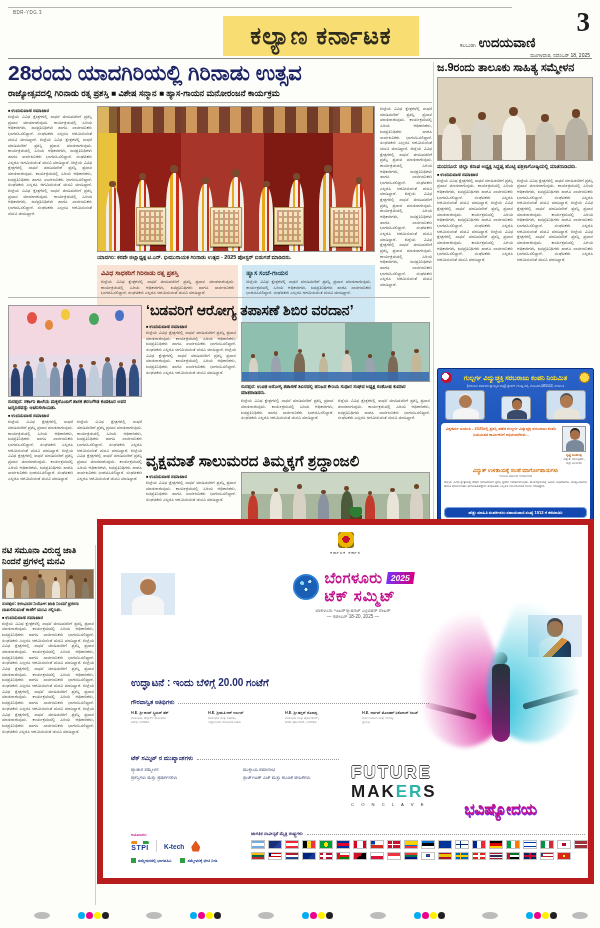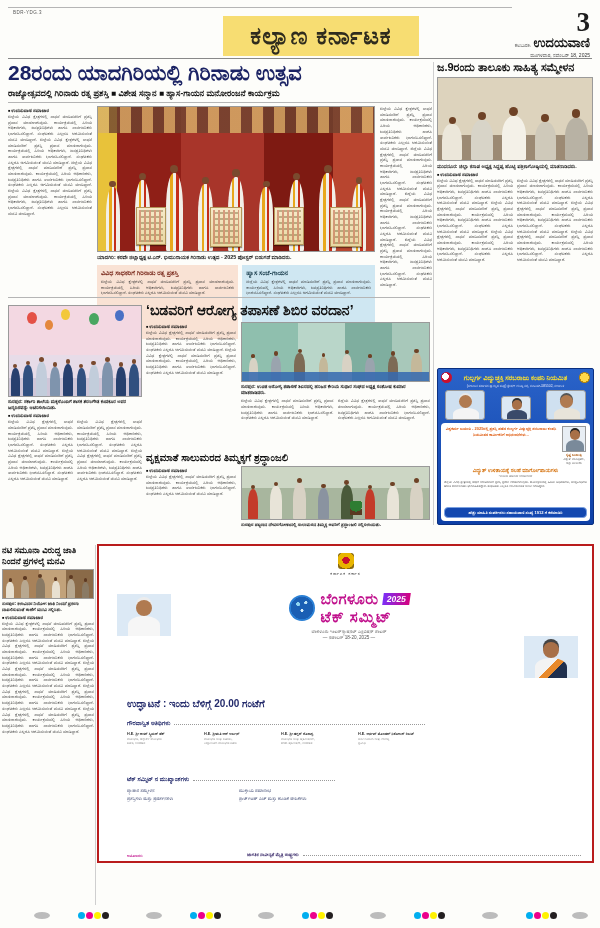--- a/index.html
+++ b/index.html
@@ -38,21 +38,21 @@
 
 <div class="abs hline" style="left:8px;top:7px;width:504px"></div>
 <div class="abs" style="left:13px;top:10px;font-size:4.5px;color:#555;letter-spacing:.5px">BDR-YDG.3</div>
 
 <div class="abs" style="left:223px;top:16px;width:196px;height:40px;background:#f7dd72;display:flex;align-items:center;justify-content:center">
   <span style="font-size:24px;font-weight:bold;color:#2f2c1e;letter-spacing:1px">ಕಲ್ಯಾಣ ಕರ್ನಾಟಕ</span>
 </div>
 
 <div class="abs" style="right:10px;top:10px;width:130px;text-align:right">
   <div style="font-family:'Liberation Serif','DejaVu Serif',serif;font-size:27px;font-weight:bold;line-height:.9;color:#1d1d1d">3</div>
-  <div style="display:flex;justify-content:flex-end;align-items:baseline;gap:3px;margin-top:1px">
+  <div style="display:flex;align-items:baseline;gap:3px;margin-top:1px">
     <span style="font-size:5px;color:#333">ಕಲಬುರಗಿ</span>
     <span style="font-size:13px;font-weight:bold;color:#111">ಉದಯವಾಣಿ</span>
   </div>
   <div style="font-size:5px;color:#333;margin-top:1px">ಮಂಗಳವಾರ, ನವೆಂಬರ್ 18, 2025</div>
 </div>
 
 <div class="abs hline" style="left:8px;top:58px;width:584px;background:#888"></div>
 
 <div class="abs" style="left:8px;top:61px;width:424px">
   <div class="headline" style="font-size:21px;color:#1b2364;white-space:nowrap;line-height:1.15">28ರಂದು ಯಾದಗಿರಿಯಲ್ಲಿ ಗಿರಿನಾಡು ಉತ್ಸವ</div>
@@ -314,21 +314,21 @@
       <div class="caption" style="font-size:4.8px;margin-top:2px">ಸುರಪುರ: ಉಚಿತ ಆರೋಗ್ಯ ತಪಾಸಣೆ ಶಿಬಿರದಲ್ಲಿ ಹರಿಜನ ಕೇರಿಯ ಸುಧಾರ ಸಂಘದ ಅಧ್ಯಕ್ಷ ಸಂತೋಷ ಕುಮಾರ ಮಾತನಾಡಿದರು.</div>
       <div style="display:flex;gap:4px;margin-top:2px">
         <div class="sim" style="flex:1;height:42px">ಜಿಲ್ಲೆಯ ವಿವಿಧ ಕ್ಷೇತ್ರಗಳಲ್ಲಿ ಸಾಧನೆ ಮಾಡಿದವರಿಗೆ ಪ್ರಶಸ್ತಿ ಪ್ರದಾನ ಮಾಡಲಾಗುವುದು. ಕಾರ್ಯಕ್ರಮದಲ್ಲಿ ಹಿರಿಯ ಅಧಿಕಾರಿಗಳು, ಜನಪ್ರತಿನಿಧಿಗಳು ಹಾಗೂ ಸಾರ್ವಜನಿಕರು ಭಾಗವಹಿಸಲಿದ್ದಾರೆ. ಸಂಘಟಕರು ಎಲ್ಲರೂ ಆಗಮಿಸುವಂತೆ ಮನವಿ ಮಾಡಿದ್ದಾರೆ. </div>
         <div class="sim" style="flex:1;height:42px">ಜಿಲ್ಲೆಯ ವಿವಿಧ ಕ್ಷೇತ್ರಗಳಲ್ಲಿ ಸಾಧನೆ ಮಾಡಿದವರಿಗೆ ಪ್ರಶಸ್ತಿ ಪ್ರದಾನ ಮಾಡಲಾಗುವುದು. ಕಾರ್ಯಕ್ರಮದಲ್ಲಿ ಹಿರಿಯ ಅಧಿಕಾರಿಗಳು, ಜನಪ್ರತಿನಿಧಿಗಳು ಹಾಗೂ ಸಾರ್ವಜನಿಕರು ಭಾಗವಹಿಸಲಿದ್ದಾರೆ. ಸಂಘಟಕರು ಎಲ್ಲರೂ ಆಗಮಿಸುವಂತೆ ಮನವಿ ಮಾಡಿದ್ದಾರೆ. </div>
       </div>
     </div>
   </div>
 </div>
 
 <div class="abs" style="left:146px;top:452px;width:284px">
-  <div class="headline" style="font-size:10px;white-space:nowrap">ವೃಕ್ಷಮಾತೆ ಸಾಲುಮರದ ತಿಮ್ಮಕ್ಕಗೆ ಶ್ರದ್ಧಾಂಜಲಿ</div>
+  <div class="headline" style="font-size:15px;white-space:nowrap">ವೃಕ್ಷಮಾತೆ ಸಾಲುಮರದ ತಿಮ್ಮಕ್ಕಗೆ ಶ್ರದ್ಧಾಂಜಲಿ</div>
   <div style="display:flex;gap:5px;margin-top:2px">
     <div style="width:90px;flex:0 0 auto">
       <div class="byline">ಉದಯವಾಣಿ ಸಮಾಚಾರ</div>
       <div class="sim" style="height:58px">ಜಿಲ್ಲೆಯ ವಿವಿಧ ಕ್ಷೇತ್ರಗಳಲ್ಲಿ ಸಾಧನೆ ಮಾಡಿದವರಿಗೆ ಪ್ರಶಸ್ತಿ ಪ್ರದಾನ ಮಾಡಲಾಗುವುದು. ಕಾರ್ಯಕ್ರಮದಲ್ಲಿ ಹಿರಿಯ ಅಧಿಕಾರಿಗಳು, ಜನಪ್ರತಿನಿಧಿಗಳು ಹಾಗೂ ಸಾರ್ವಜನಿಕರು ಭಾಗವಹಿಸಲಿದ್ದಾರೆ. ಸಂಘಟಕರು ಎಲ್ಲರೂ ಆಗಮಿಸುವಂತೆ ಮನವಿ ಮಾಡಿದ್ದಾರೆ. </div>
     </div>
     <div style="flex:1">
       <div class="photo" style="width:100%;height:54px;background:linear-gradient(180deg,#ccd6c4 0 40%,#a8b69e 40%)">
         <div class="crowd" id="tree-crowd" style="height:44px">
             <div class="person">
               <div class="head" style="height: 4.1px; width: 4.1px; background: rgb(110, 66, 38);"></div>
@@ -400,21 +400,21 @@
         </div>
       </div>
   </div>
   <div class="caption" style="font-size:4.6px;margin-top:2px">ಸುರಪುರ: ಕಲಾವಿದರ ನಿಯೋಗ ಜಾತಿ ನಿಂದನೆ ಪ್ರಕರಣ ದಾಖಲಿಸುವಂತೆ ಠಾಣೆಗೆ ಮನವಿ ಸಲ್ಲಿಸಿತು.</div>
   <div class="byline">ಉದಯವಾಣಿ ಸಮಾಚಾರ</div>
   <div class="sim" style="height:252px">ಜಿಲ್ಲೆಯ ವಿವಿಧ ಕ್ಷೇತ್ರಗಳಲ್ಲಿ ಸಾಧನೆ ಮಾಡಿದವರಿಗೆ ಪ್ರಶಸ್ತಿ ಪ್ರದಾನ ಮಾಡಲಾಗುವುದು. ಕಾರ್ಯಕ್ರಮದಲ್ಲಿ ಹಿರಿಯ ಅಧಿಕಾರಿಗಳು, ಜನಪ್ರತಿನಿಧಿಗಳು ಹಾಗೂ ಸಾರ್ವಜನಿಕರು ಭಾಗವಹಿಸಲಿದ್ದಾರೆ. ಸಂಘಟಕರು ಎಲ್ಲರೂ ಆಗಮಿಸುವಂತೆ ಮನವಿ ಮಾಡಿದ್ದಾರೆ. ಜಿಲ್ಲೆಯ ವಿವಿಧ ಕ್ಷೇತ್ರಗಳಲ್ಲಿ ಸಾಧನೆ ಮಾಡಿದವರಿಗೆ ಪ್ರಶಸ್ತಿ ಪ್ರದಾನ ಮಾಡಲಾಗುವುದು. ಕಾರ್ಯಕ್ರಮದಲ್ಲಿ ಹಿರಿಯ ಅಧಿಕಾರಿಗಳು, ಜನಪ್ರತಿನಿಧಿಗಳು ಹಾಗೂ ಸಾರ್ವಜನಿಕರು ಭಾಗವಹಿಸಲಿದ್ದಾರೆ. ಸಂಘಟಕರು ಎಲ್ಲರೂ ಆಗಮಿಸುವಂತೆ ಮನವಿ ಮಾಡಿದ್ದಾರೆ. ಜಿಲ್ಲೆಯ ವಿವಿಧ ಕ್ಷೇತ್ರಗಳಲ್ಲಿ ಸಾಧನೆ ಮಾಡಿದವರಿಗೆ ಪ್ರಶಸ್ತಿ ಪ್ರದಾನ ಮಾಡಲಾಗುವುದು. ಕಾರ್ಯಕ್ರಮದಲ್ಲಿ ಹಿರಿಯ ಅಧಿಕಾರಿಗಳು, ಜನಪ್ರತಿನಿಧಿಗಳು ಹಾಗೂ ಸಾರ್ವಜನಿಕರು ಭಾಗವಹಿಸಲಿದ್ದಾರೆ. ಸಂಘಟಕರು ಎಲ್ಲರೂ ಆಗಮಿಸುವಂತೆ ಮನವಿ ಮಾಡಿದ್ದಾರೆ. ಜಿಲ್ಲೆಯ ವಿವಿಧ ಕ್ಷೇತ್ರಗಳಲ್ಲಿ ಸಾಧನೆ ಮಾಡಿದವರಿಗೆ ಪ್ರಶಸ್ತಿ ಪ್ರದಾನ ಮಾಡಲಾಗುವುದು. ಕಾರ್ಯಕ್ರಮದಲ್ಲಿ ಹಿರಿಯ ಅಧಿಕಾರಿಗಳು, ಜನಪ್ರತಿನಿಧಿಗಳು ಹಾಗೂ ಸಾರ್ವಜನಿಕರು ಭಾಗವಹಿಸಲಿದ್ದಾರೆ. ಸಂಘಟಕರು ಎಲ್ಲರೂ ಆಗಮಿಸುವಂತೆ ಮನವಿ ಮಾಡಿದ್ದಾರೆ. ಜಿಲ್ಲೆಯ ವಿವಿಧ ಕ್ಷೇತ್ರಗಳಲ್ಲಿ ಸಾಧನೆ ಮಾಡಿದವರಿಗೆ ಪ್ರಶಸ್ತಿ ಪ್ರದಾನ ಮಾಡಲಾಗುವುದು. ಕಾರ್ಯಕ್ರಮದಲ್ಲಿ ಹಿರಿಯ ಅಧಿಕಾರಿಗಳು, ಜನಪ್ರತಿನಿಧಿಗಳು ಹಾಗೂ ಸಾರ್ವಜನಿಕರು ಭಾಗವಹಿಸಲಿದ್ದಾರೆ. ಸಂಘಟಕರು ಎಲ್ಲರೂ ಆಗಮಿಸುವಂತೆ ಮನವಿ ಮಾಡಿದ್ದಾರೆ. </div>
 </div>
 
 <div class="abs vline" style="left:95px;top:545px;height:360px"></div>
 
-<div class="abs" style="left:97px;top:544px;width:497px;height:319px;background:#fff;border:2px solid #b91c1c;overflow:hidden">
+<div class="abs" style="left:97px;top:519px;width:497px;height:365px;background:#fff;border:6px solid #b91c1c;overflow:hidden">
 
   <div class="abs" style="left:0;right:0;top:7px;text-align:center">
     <div style="width:16px;height:16px;margin:0 auto;background:radial-gradient(circle at 50% 45%,#c8102e 30%,#e8b500 31% 70%,#8a6a10 71%);border-radius:3px"></div>
     <div style="font-size:4px;color:#333;letter-spacing:1px;margin-top:2px">ಕರ್ನಾಟಕ ಸರ್ಕಾರ</div>
   </div>
 
   <div class="abs photo" style="left:18px;top:48px;width:54px;height:42px;background:#dce9f5;border:none">
     <div class="abs" style="left:19px;top:6px;width:16px;height:16px;border-radius:50%;background:#b07a50;box-shadow:0 -3px 0 #ececec"></div>
     <div class="abs" style="left:11px;top:22px;width:32px;height:20px;border-radius:45% 45% 0 0;background:#f6f6f6"></div>
   </div>
@@ -479,21 +479,35 @@
         <div class="hl-item">ವ್ಯಾಪಾರ ಸಮ್ಮೇಳನ</div>
         <div class="hl-item">ಪ್ರಶಸ್ತಿಗಳು ಮತ್ತು ಪ್ರದರ್ಶನಗಳು</div>
       </div>
       <div style="flex:1">
         <div class="hl-item">ಮುಕ್ತಾಯ ಸಮಾರಂಭ</div>
         <div class="hl-item">ಸ್ಟಾರ್ಟ್‌ಅಪ್ ಪಿಚ್ ಮತ್ತು ಹೂಡಿಕೆ ವೇದಿಕೆಗಳು</div>
       </div>
     </div>
   </div>
 
-
+  <div class="abs" style="left:248px;top:238px;width:130px;text-align:left">
+    <div style="font-size:17px;font-weight:900;letter-spacing:2px;color:#fdfdfd;text-shadow:-.7px 0 #4a4a4a,.7px 0 #4a4a4a,0 -.7px #4a4a4a,0 .7px #4a4a4a">FUTURE</div>
+    <div style="font-size:17px;font-weight:900;letter-spacing:2px;color:#1d1d1d;line-height:1"><span>MAK</span><span style="color:#2ab3a6">ER</span><span>S</span></div>
+    <div style="font-size:4.2px;letter-spacing:3px;color:#333;margin-top:2px">C O N C L A V E</div>
+  </div>
+
+  <div class="abs" style="left:300px;top:75px;width:195px;height:235px;pointer-events:none">
+    <div class="wing" style="left:6px;top:18px;width:95px;height:130px;background:radial-gradient(ellipse at 75% 85%,rgba(214,20,150,.9),rgba(214,20,150,0) 70%);transform:rotate(-22deg);border-radius:60% 10% 55% 50%"></div>
+    <div class="wing" style="right:8px;top:8px;width:100px;height:135px;background:radial-gradient(ellipse at 25% 85%,rgba(23,186,214,.9),rgba(23,186,214,0) 70%);transform:rotate(22deg);border-radius:10% 60% 50% 55%"></div>
+    <div class="abs" style="left:50%;top:52px;width:13px;height:13px;border-radius:50%;background:linear-gradient(135deg,#aeeaf0,#276b76);transform:translateX(-50%)"></div>
+    <div class="abs" style="left:50%;top:64px;width:18px;height:78px;border-radius:9px 9px 14px 14px;background:linear-gradient(180deg,#24343a,#5c2460 70%,#8a1f78);transform:translateX(-50%)"></div>
+    <div class="abs" style="left:22px;top:108px;width:52px;height:6px;border-radius:3px;background:linear-gradient(90deg,rgba(200,30,140,.1),#6a2a50);transform:rotate(14deg)"></div>
+    <div class="abs" style="right:18px;top:96px;width:58px;height:6px;border-radius:3px;background:linear-gradient(90deg,#2a5a66,rgba(30,170,200,.1));transform:rotate(-16deg)"></div>
+    <div style="position:absolute;left:0;right:0;top:200px;text-align:center;font-size:15px;font-weight:900;color:#c0108c;text-shadow:.5px .5px 0 #7b2ff7">ಭವಿಷ್ಯೋದಯ</div>
+  </div>
 
   <div class="abs" style="left:28px;top:308px;width:130px">
     <div style="font-size:3.6px;color:#c0108c;font-weight:bold">ಆಯೋಜಕರು</div>
     <div style="display:flex;align-items:center;gap:7px;margin-top:3px">
       <div style="text-align:center">
         <div style="width:18px;height:2.5px;background:linear-gradient(90deg,#f28a1e 33%,#fff 33% 67%,#2e9e44 67%);border-radius:2px"></div>
         <div style="font-size:7px;font-weight:900;color:#1a3a8f;letter-spacing:.5px">STPI</div>
       </div>
       <div class="vline" style="height:12px"></div>
       <div style="font-size:6.5px;font-weight:bold;color:#1a3a8f">K-tech</div>

